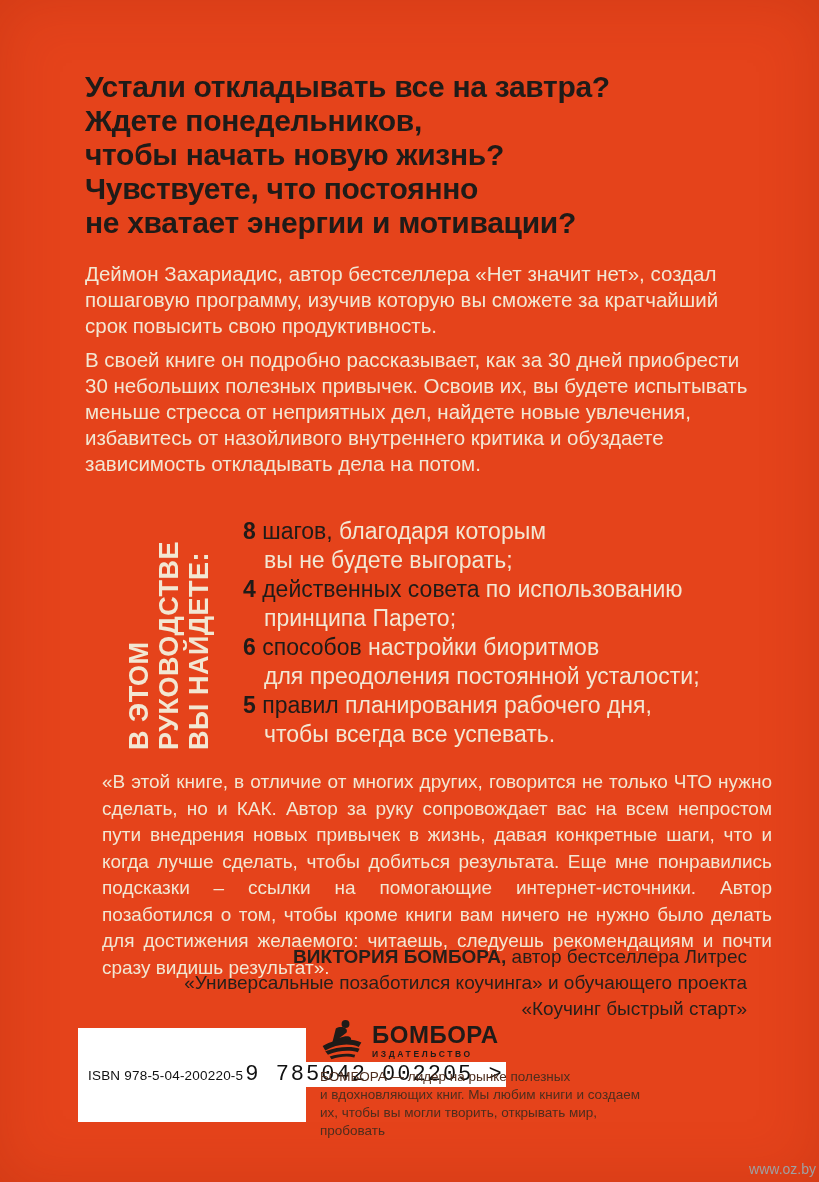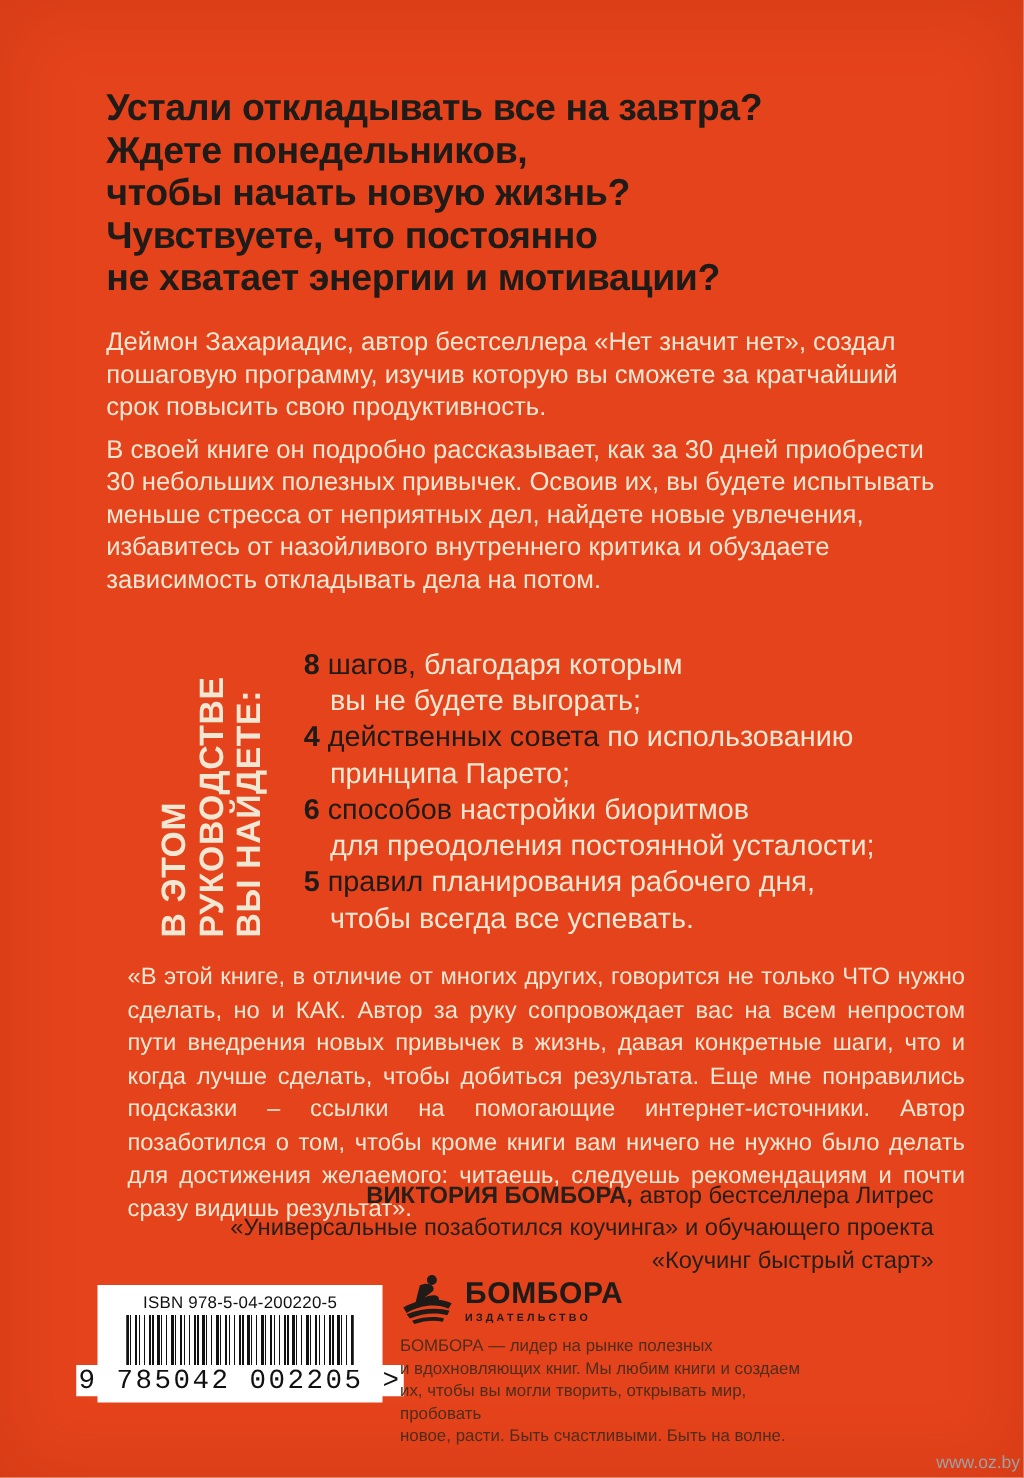--- a/index.html
+++ b/index.html
@@ -34,21 +34,21 @@
   .g-item .ink{color:var(--ink);}
   .g-item .l2{padding-left:21px;}
   
   .quote{position:absolute; left:78px; top:769px; width:670px;
     color:var(--cream); font-size:19px; line-height:26.5px; text-align:justify;margin-left:24px;}
   .attribution{position:absolute; left:165px; top:944px; width:582px;
     color:#261F1A; font-size:19px; line-height:26px; text-align:right;}
   .attribution b{font-weight:700;}
   
   .isbn-box{position:absolute; left:78px; top:1028px; width:228px; height:94px;
-    background:#fff; display:flex; flex-direction:column; align-items:center; padding:6px 10px 5px;}
+    background:#fff; display:flex; flex-direction:row; align-items:center; padding:6px 10px 5px;}
   .isbn-label{color:#111; font-size:13.5px; letter-spacing:0.2px; white-space:nowrap;}
   .barcode{width:182px; height:46px; margin-top:3px;
     background:repeating-linear-gradient(90deg,
       #111 0 2px, #fff 2px 3px, #111 3px 4px, #fff 4px 7px,
       #111 7px 9px, #fff 9px 10px, #111 10px 11px, #fff 11px 14px,
       #111 14px 15px, #fff 15px 18px);}
   .bc-digits{margin-top:-2px; background:#fff; padding:0 2px;
     color:#111; font-family:"Liberation Mono", monospace; font-size:22px; letter-spacing:2px; white-space:nowrap;}
   .logo{position:absolute; left:320px; top:1018px; display:flex; align-items:flex-start; gap:8px;}
   .logo-icon{width:44px; height:42px; fill:var(--ink);}
@@ -124,18 +124,17 @@
     <div>
       <div class="logo-name">БОМБОРА</div>
       <div class="logo-sub">ИЗДАТЕЛЬСТВО</div>
     </div>
   </div>
 
   <div class="about">
     <div>БОМБОРА — лидер на рынке полезных</div>
     <div>и вдохновляющих книг. Мы любим книги и создаем</div>
     <div>их, чтобы вы могли творить, открывать мир, пробовать</div>
-    <div>новое, расти. Быть счастливыми. Быть на волне.</div>
   </div>
 
   <div class="watermark">www.oz.by</div>
 
 </div>
 
 </body></html>

